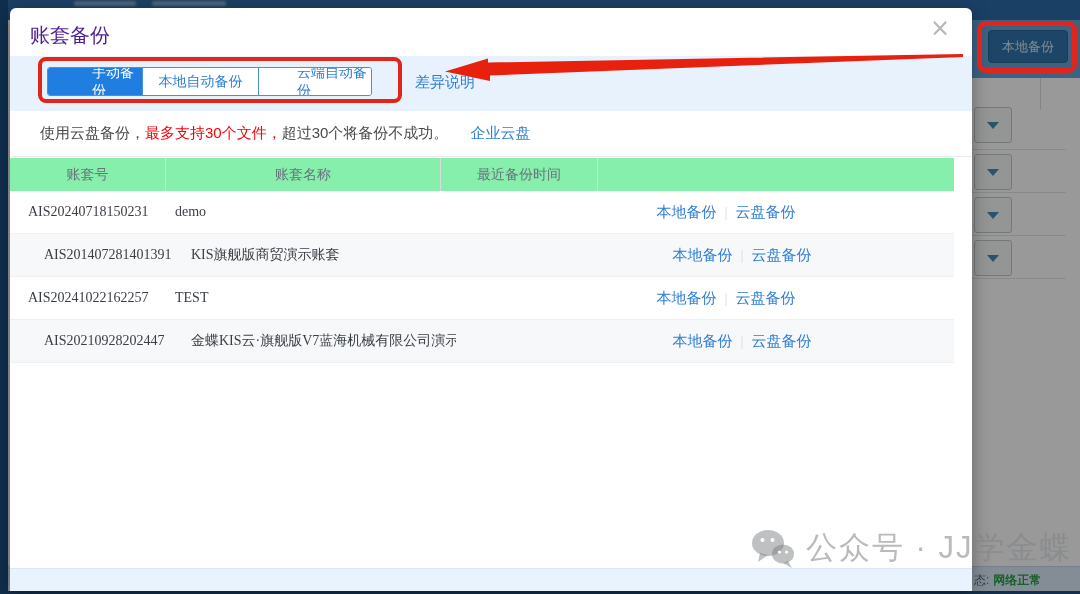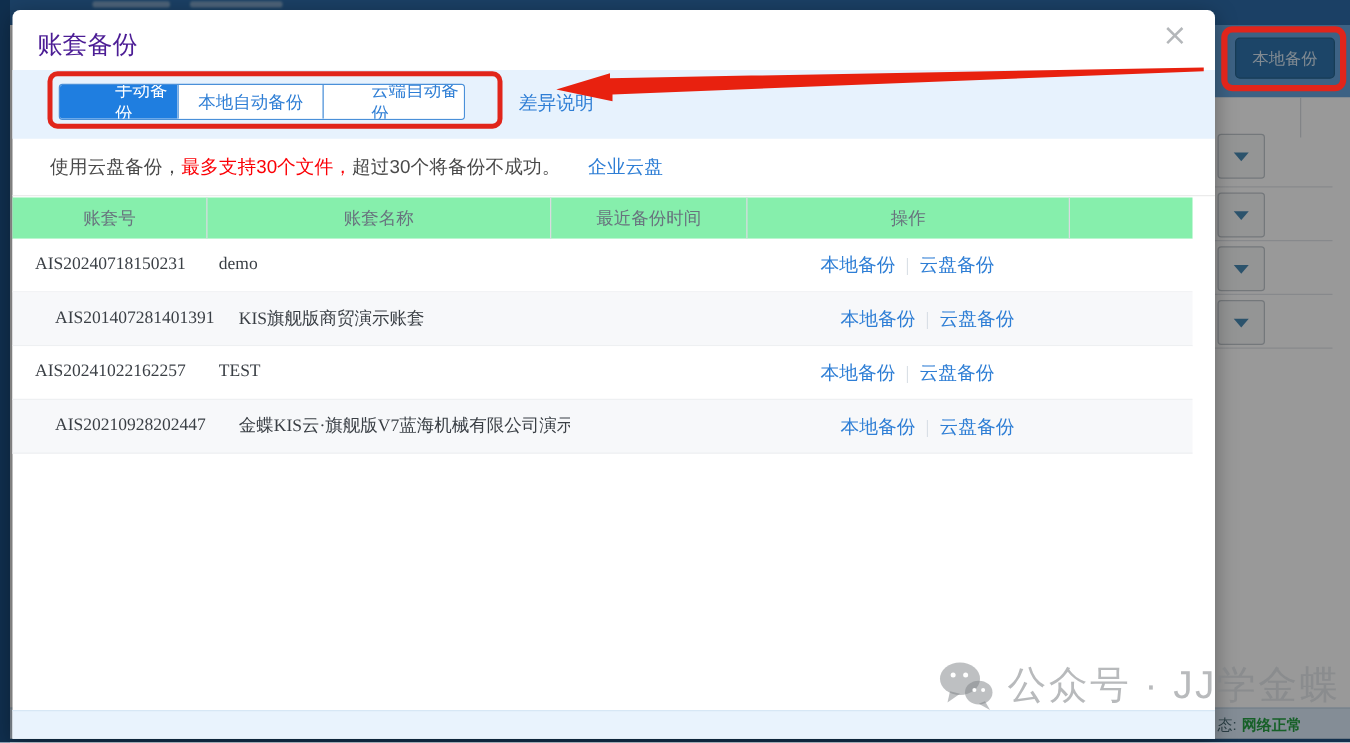--- a/index.html
+++ b/index.html
@@ -155,21 +155,20 @@
       <span class="red">最多支持30个文件，</span>
       <span>超过30个将备份不成功。</span>
       <span class="cloud-link">企业云盘</span>
     </div>
 
     <div class="tbl">
       <div class="tbl-head">
         <div class="c c1">账套号</div>
         <div class="c c2">账套名称</div>
         <div class="c c3">最近备份时间</div>
-        <div class="c c4">操作</div>
         <div class="c c5"></div>
       </div>
 
       <div class="tbl-row">
         <div class="cell id">AIS20240718150231</div>
         <div class="cell name">demo</div>
         <div class="cell time"></div>
         <div class="cell ops">
           <a>本地备份</a><span class="sep">|</span><a>云盘备份</a>
         </div>

